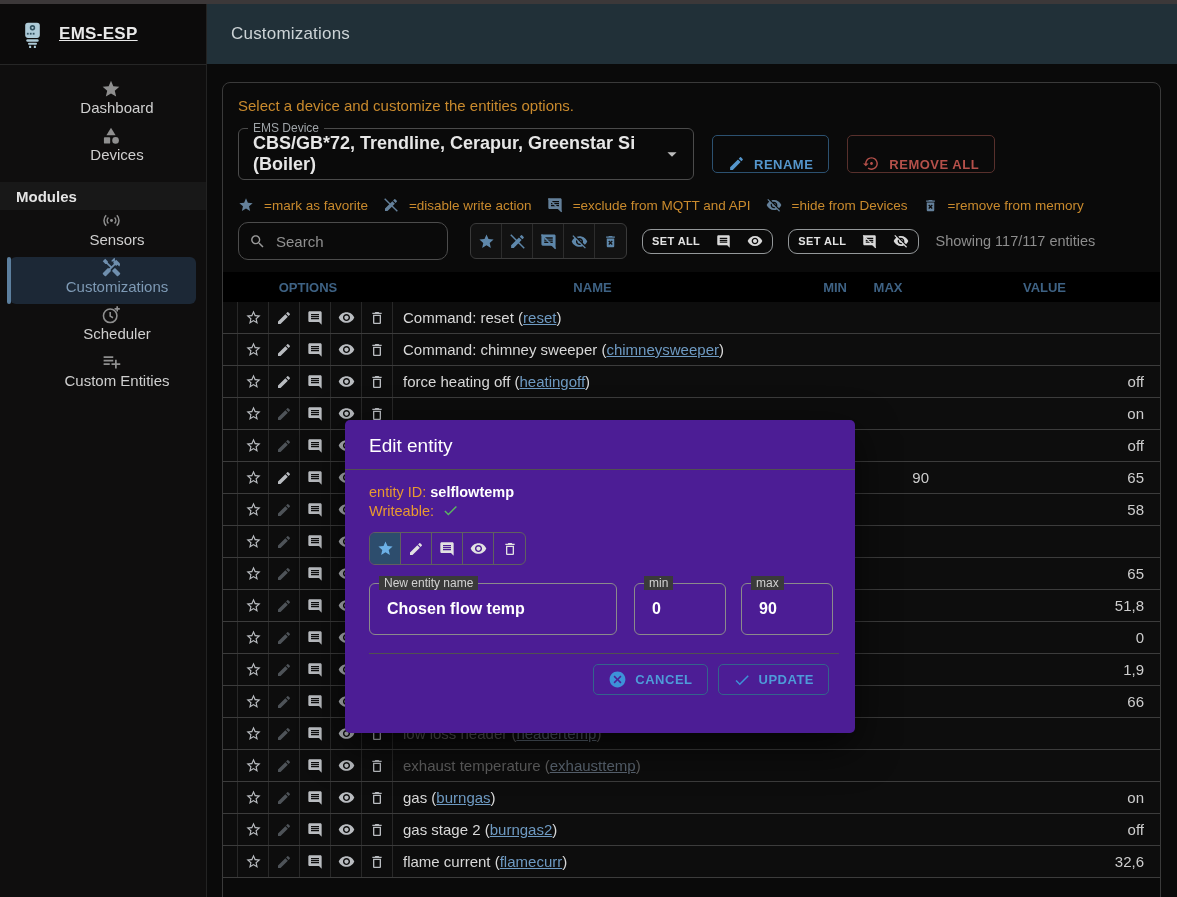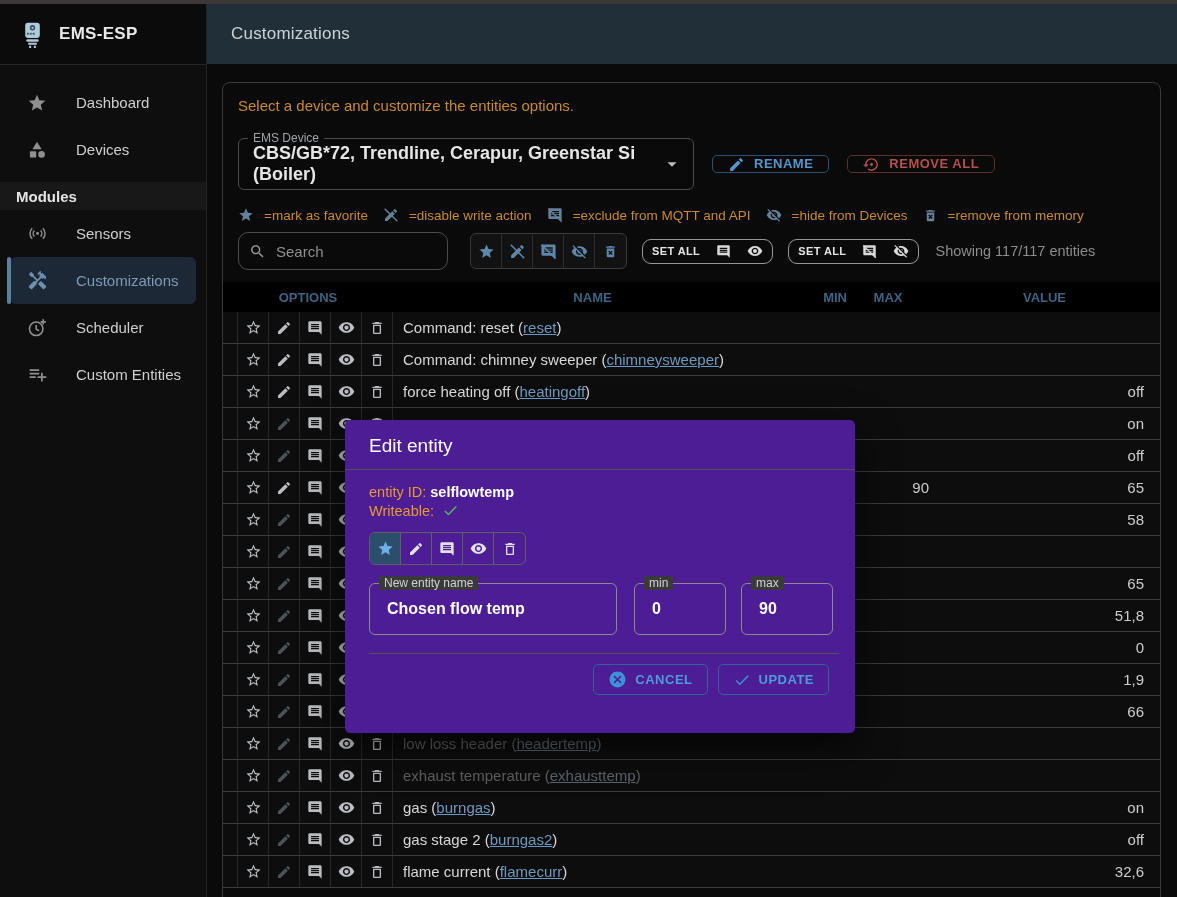--- a/index.html
+++ b/index.html
@@ -4,49 +4,49 @@
 <style>
   html,body{margin:0;padding:0;background:#000;}
   .screen{position:relative;width:1177px;height:897px;background:#0a0a0a;overflow:hidden;
           font-family:"Liberation Sans",sans-serif;color:#d8d8d8;}
   svg.ic{display:block;flex:none;}
   .topstrip{position:absolute;left:0;top:0;width:1177px;height:4px;background:#3c3839;}
 
   
   .sidebar{position:absolute;left:0;top:4px;width:207px;height:893px;background:#0f0e0e;border-right:1px solid #232323;box-sizing:border-box;}
   .logo-row{height:60px;display:flex;align-items:center;padding-left:19px;border-bottom:1px solid #262626;background:#0c0b0b;}
-  .logo-row .ttl{margin-left:13px;font-size:17px;font-weight:bold;color:#e9e9e9;letter-spacing:.3px;}
-  .side-item{height:47px;margin:0 10px;display:flex;align-items:center;border-radius:6px;cursor:pointer;color:#cfcfcf;position:relative;}
+  .logo-row .ttl{margin-left:13px;font-size:17px;font-weight:bold;color:#e9e9e9;letter-spacing:.3px;text-decoration:underline;}
+  .side-item{height:47px;margin:0 10px;display:flex;align-items:center;border-radius:6px;cursor:pointer;color:#cfcfcf;position:relative;flex-direction:column;}
   .side-item .ico{width:22px;margin-left:16px;color:#8f8f8f;display:flex;justify-content:center;}
   .side-item .lbl{margin-left:28px;font-size:15px;}
   .side-item.sel{background:#1c2836;}
   .side-item.sel::before{content:"";position:absolute;left:-3px;top:0;bottom:0;width:4px;background:#5c7f9e;border-radius:2px;}
   .side-item.sel .ico{color:#6f8fae;}
   .side-item.sel .lbl{color:#7e9ab5;}
   .modules-hdr{height:28px;margin-top:9px;background:#181818;display:flex;align-items:center;padding-left:16px;
                font-size:15px;font-weight:bold;color:#e4e4e4;}
   .nav-top{padding-top:14px;}
 
   
   .appbar{position:absolute;left:207px;top:4px;width:970px;height:60px;background:#213038;display:flex;align-items:center;}
   .appbar .ttl{margin-left:24px;font-size:17px;color:#ccd3d6;letter-spacing:.2px;}
 
   
   .panel{position:absolute;left:222px;top:82px;width:939px;height:900px;border:1px solid #3a3a3a;border-radius:8px;
          box-sizing:border-box;padding:14px 15px 0 15px;}
   .info{font-size:15px;color:#c98a2d;}
 
-  .devrow{margin-top:24px;display:flex;align-items:center;}
+  .devrow{margin-top:14px;display:flex;align-items:center;}
   .mui-field{position:relative;border:1px solid #4b4b4b;border-radius:6px;height:52px;box-sizing:border-box;
              display:flex;align-items:center;}
   .mui-field .flabel{position:absolute;top:-8px;left:9px;font-size:12px;color:#9fa4a8;background:#0a0a0a;padding:0 5px;line-height:14px;}
   .devsel{width:456px;cursor:pointer;}
   .devsel .dval{margin-left:14px;font-size:18px;font-weight:bold;color:#e6e6e6;}
   .devsel .arr{position:absolute;right:10px;color:#bcbcbc;}
-  .obtn{height:18px;display:flex;align-items:flex-start;border-radius:5px;border:1px solid;background:transparent;
+  .obtn{height:38px;display:flex;align-items:flex-end;border-radius:5px;border:1px solid;background:transparent;
         font-family:inherit;font-size:13px;font-weight:bold;letter-spacing:.5px;padding:0 15px;cursor:pointer;gap:9px;}
   .obtn.blue{border-color:#2c5170;color:#5596cc;margin-left:18px;}
   .obtn.red{border-color:#58302c;color:#b5504a;margin-left:18px;}
 
   .legend{margin-top:17px;display:flex;align-items:center;gap:15px;font-size:13.5px;color:#c98a2d;}
   .legend .li{display:flex;align-items:center;gap:10px;}
   .legend .ico{color:#64809a;}
 
   .toolbar{margin-top:9px;display:flex;align-items:center;}
   .search{width:210px;height:38px;border:1px solid #4c4c4c;border-radius:10px;display:flex;align-items:center;box-sizing:border-box;background:transparent;}

